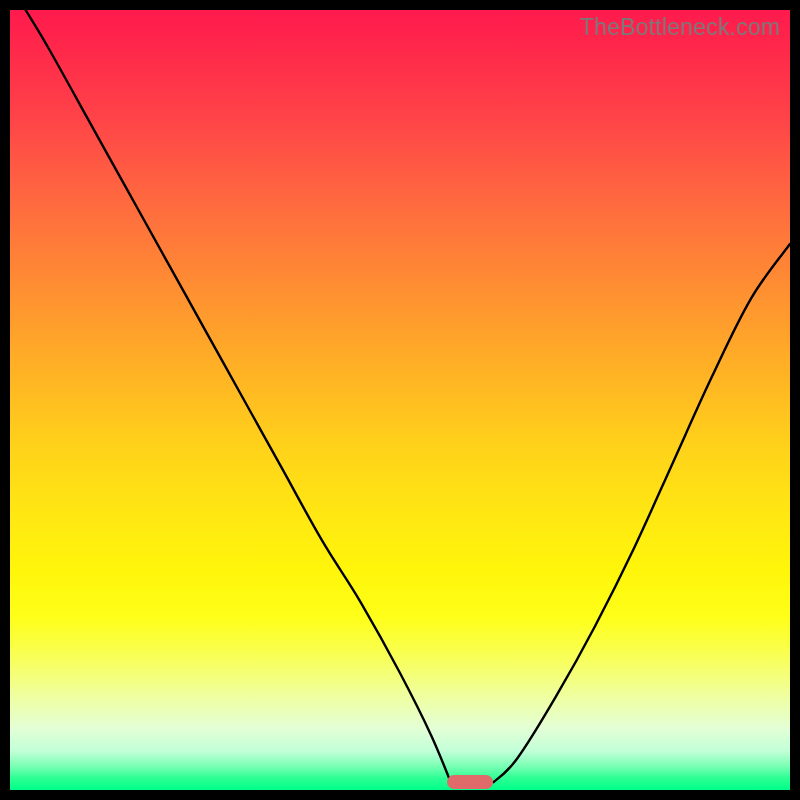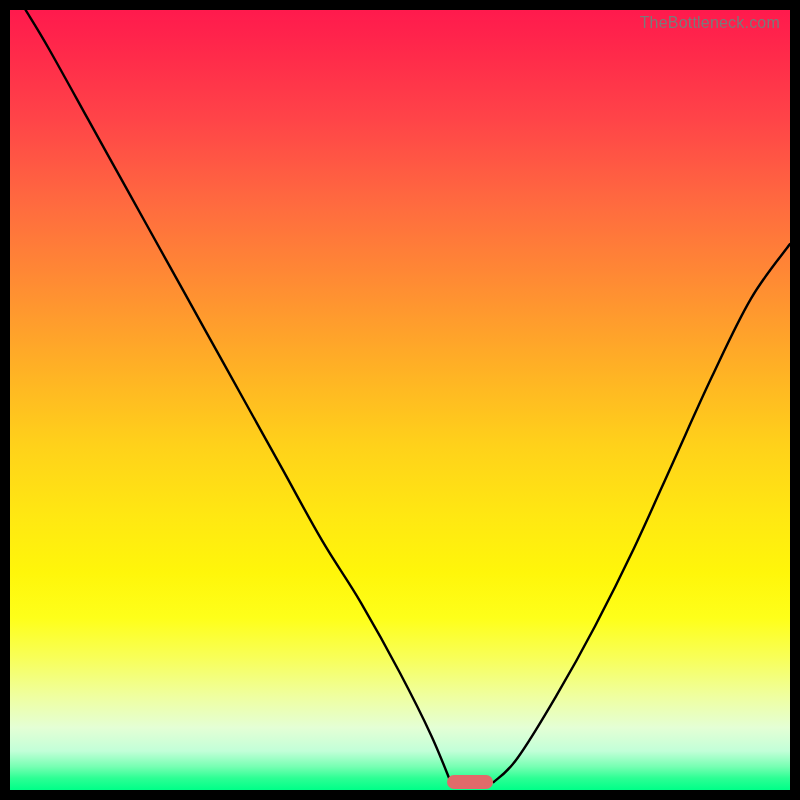--- a/index.html
+++ b/index.html
@@ -65,21 +65,21 @@
     height: 14px;
     border-radius: 7px;
     background: #e06a6a;
     transform: translate(-50%, -50%);
   }
   .watermark {
     position: absolute;
     top: 4px;
     right: 10px;
     color: #7a7a7a;
-    font-size: 16px;
+    font-size: 23px;
     letter-spacing: 0.2px;
     user-select: none;
   }
 </style>
 </head>
 <body>
 
 <div class="frame">
   <div class="plot">
     <div class="gradient"></div>

